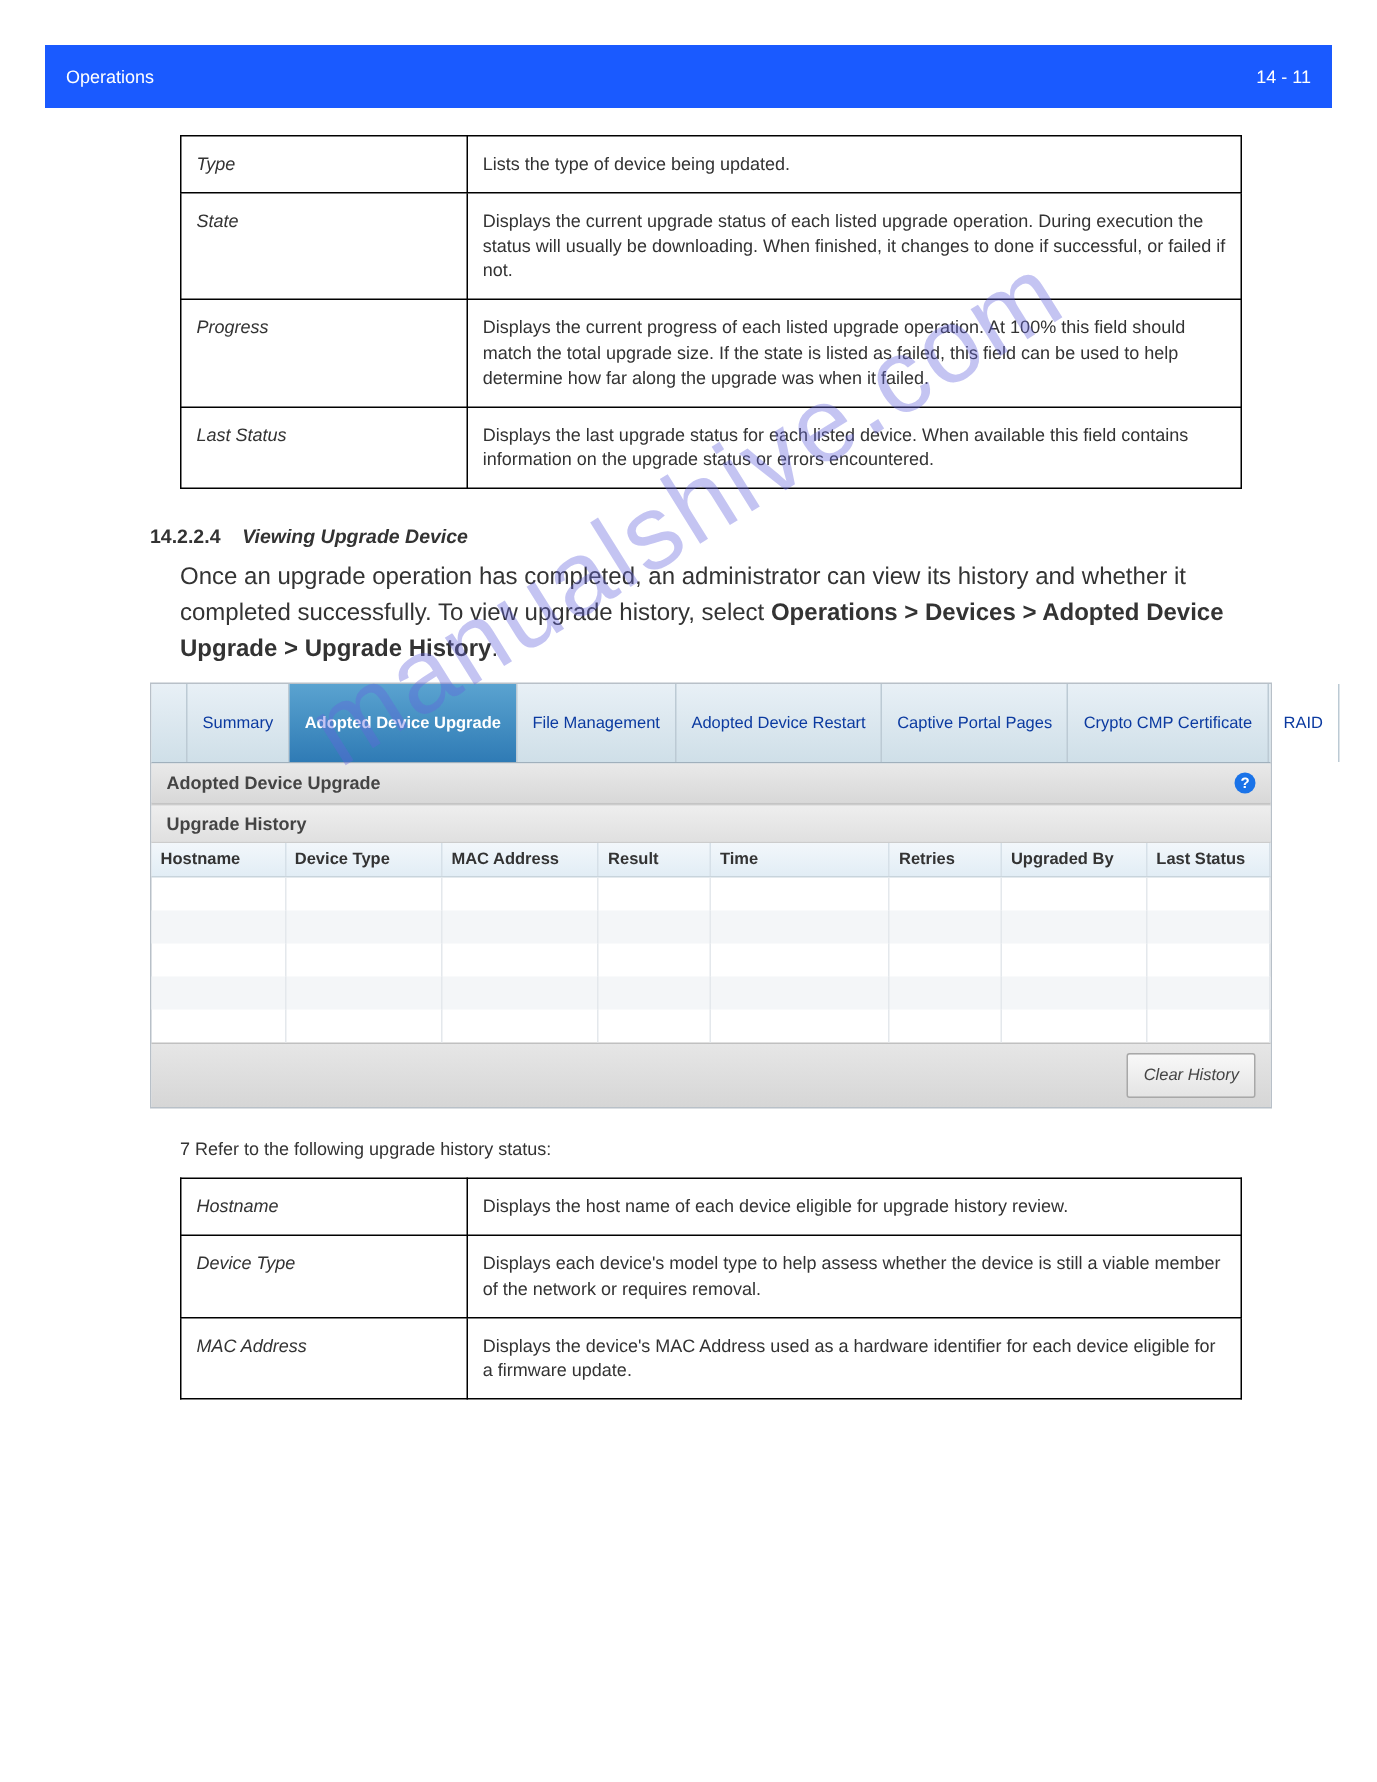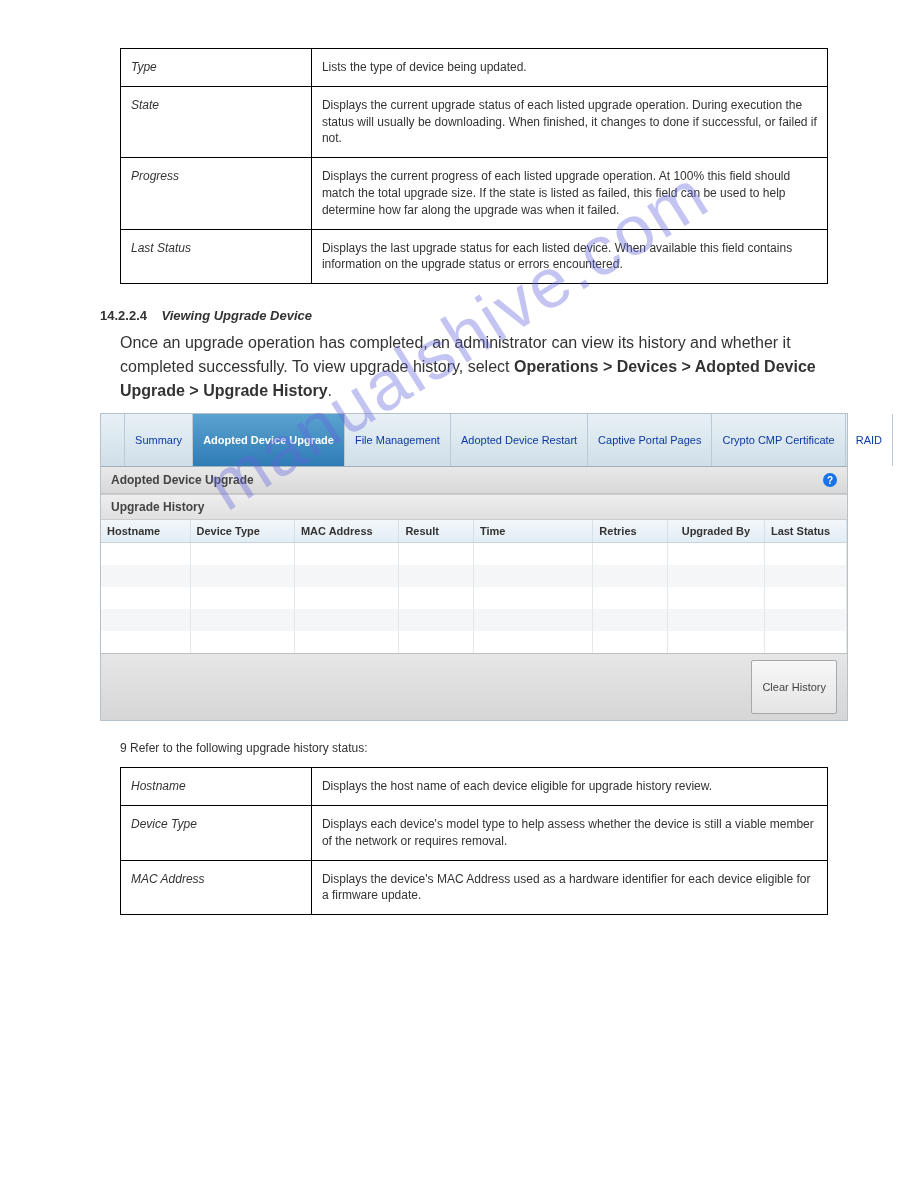--- a/index.html
+++ b/index.html
@@ -28,29 +28,33 @@
 .ss-subtabs .sep { color: #ccc; margin: 0 2px; }
 .ss-subtabs .current { color: #888; }
 .ss-section { background: linear-gradient(#eee,#e0e0e0); border-top: 1px solid #ccc; border-bottom: 1px solid #ccc; padding: 5px 10px; font-weight: bold; font-size: 12px; color: #444; }
 .ss-gridhead { display: flex; background: linear-gradient(#f2f7fb,#e2edf5); border-bottom: 1px solid #c8d4dc; font-size: 11px; font-weight: bold; color: #333; }
 .ss-gridhead > div { padding: 5px 6px; border-right: 1px solid #d6e0e8; }
 .ss-gridbody { }
 .ss-row { display: flex; height: 22px; }
 .ss-row.alt { background: #f4f6f8; }
 .ss-row > div { border-right: 1px solid #e4e8ec; }
 .ss-footer { background: linear-gradient(#e6e6e6,#d6d6d6); border-top: 1px solid #c0c0c0; padding: 6px 10px; text-align: right; }
-.btn { display: inline-block; background: linear-gradient(#f8f8f8,#e4e4e4); border: 1px solid #a8a8a8; border-radius: 2px; padding: 20px 10px; font-size: 11px; color: #444; cursor: pointer; }
-.col-a { width: 12%; } .col-b { width: 14%; } .col-c { width: 14%; } .col-d { width: 10%; } .col-e { width: 16%; } .col-f { width: 10%; } .col-g { width: 13%; text-align: center; } .col-h { width: 11%; }
+.btn { display: inline-block; background: linear-gradient(#f8f8f8,#e4e4e4); border: 1px solid #a8a8a8; border-radius: 2px; padding: 8px 10px; font-size: 11px; color: #444; cursor: pointer; font-style: italic; }
+.col-a { width: 12%; } .col-b { width: 14%; } .col-c { width: 14%; } .col-d { width: 10%; } .col-e { width: 16%; } .col-f { width: 10%; } .col-g { width: 13%; } .col-h { width: 11%; }
 .watermark { position: absolute; left: 170px; top: 300px; font-size: 70px; color: rgba(100,100,220,0.38); transform: rotate(-32deg); pointer-events: none; font-family: Arial, sans-serif; letter-spacing: 2px; }
 .page { position: relative; }
 </style>
 </head>
 <body>
 
 <div class="page">
+  <div class="banner">
+    <span>Operations</span>
+    <span>14 - 11</span>
+  </div>
 
   <div class="watermark">manualshive.com</div>
 
   <div class="content">
 
     <table class="def-table">
       <tbody id="defs1">
           <tr>
             <td class="label">Type</td>
             <td>Lists the type of device being updated.</td>
@@ -151,21 +155,21 @@
             <div class="col-f"></div>
             <div class="col-g"></div>
             <div class="col-h"></div>
           </div>
         </div>
       <div class="ss-footer">
         <span class="btn">Clear History</span>
       </div>
     </div>
 
-    <p class="step">9    Refer to the following upgrade history status:</p>
+    <p class="step">7    Refer to the following upgrade history status:</p>
 
     <table class="def-table">
       <tbody id="defs2">
           <tr>
             <td class="label">Hostname</td>
             <td>Displays the host name of each device eligible for upgrade history review.</td>
           </tr>
           <tr>
             <td class="label">Device Type</td>
             <td>Displays each device's model type to help assess whether the device is still a viable member of the network or requires removal.</td>

